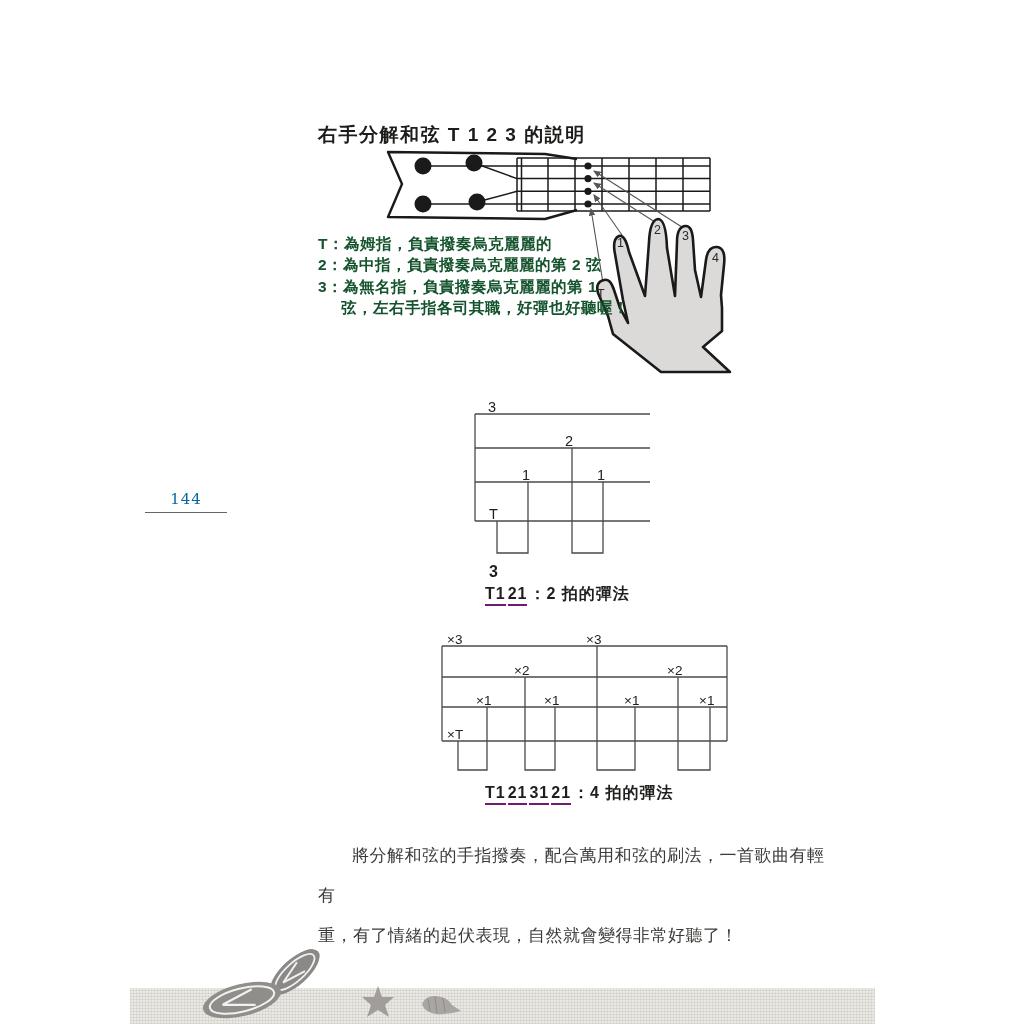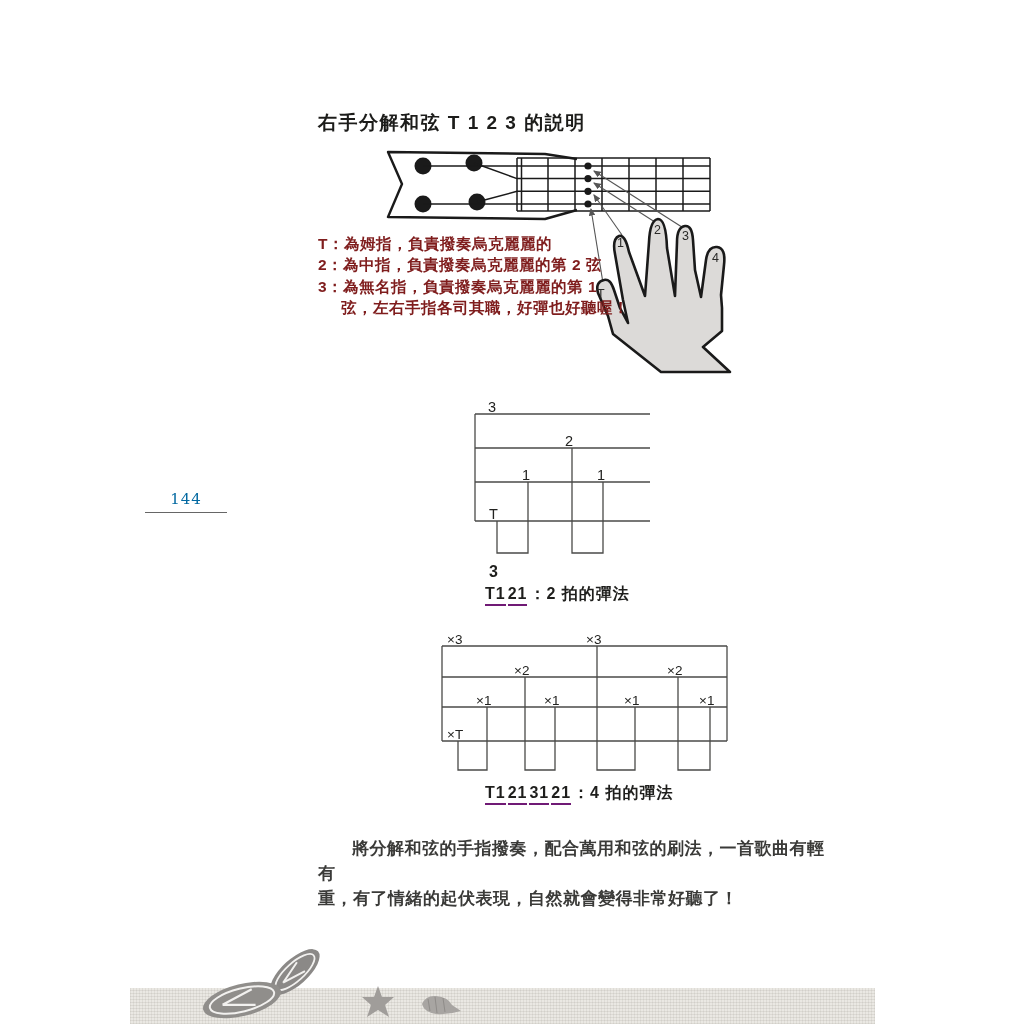--- a/index.html
+++ b/index.html
@@ -1,27 +1,27 @@
 <!DOCTYPE html>
 <html><head>
 <meta charset="utf-8">
 <style>
   html,body{margin:0;padding:0;background:#fff;}
   .page{position:relative;width:1024px;height:1024px;background:#ffffff;overflow:hidden;
         font-family:"Liberation Sans",sans-serif;color:#2a2a28;}
   .abs{position:absolute;}
-  .title{font-size:19px;font-weight:bold;letter-spacing:1.5px;color:#1c1c1a;}
-  .legend{font-size:15.5px;line-height:21.4px;font-weight:600;letter-spacing:0.5px;color:#7f1d1d;}
+  .title{font-size:19px;font-weight:bold;letter-spacing:1.5px;color:#1c1c1a;margin-top:12px;}
+  .legend{font-size:15.5px;line-height:21.4px;font-weight:600;letter-spacing:0.5px;color:#14532d;}
   .legend .indent{padding-left:23px;}
   .pagenum{width:82px;text-align:center;font-family:"DejaVu Serif",serif;font-size:15px;
            letter-spacing:1px;color:#0369a1;border-bottom:1.5px solid #666;padding-bottom:4px;}
   .caption{font-size:16px;font-weight:bold;letter-spacing:1px;color:#1e1e1c;line-height:22px;}
   .caption .grp{border-bottom:2px solid #701a75;padding-bottom:2px;margin-right:2px;}
   .caption .stack3{margin-left:4px;}
-  .para{font-size:17px;line-height:25px;font-weight:700;letter-spacing:0.5px;color:#3a3a38;}
+  .para{font-size:17px;line-height:40px;font-weight:400;letter-spacing:0.5px;color:#3a3a38;}
   .para .first{text-indent:2em;}
   .note{font-family:"DejaVu Serif",serif;font-style:italic;font-size:14px;line-height:22px;
         color:#44423f;letter-spacing:0.5px;}
   .note .l2{margin-left:22px;}
   .band{background-color:#eae8e3;
         background-image:
           repeating-linear-gradient(90deg, rgba(120,115,105,.10) 0 1px, transparent 1px 3px),
           repeating-linear-gradient(0deg, rgba(120,115,105,.12) 0 1px, transparent 1px 3px);}
   svg text{font-family:"Liberation Sans",sans-serif;}
 </style>

